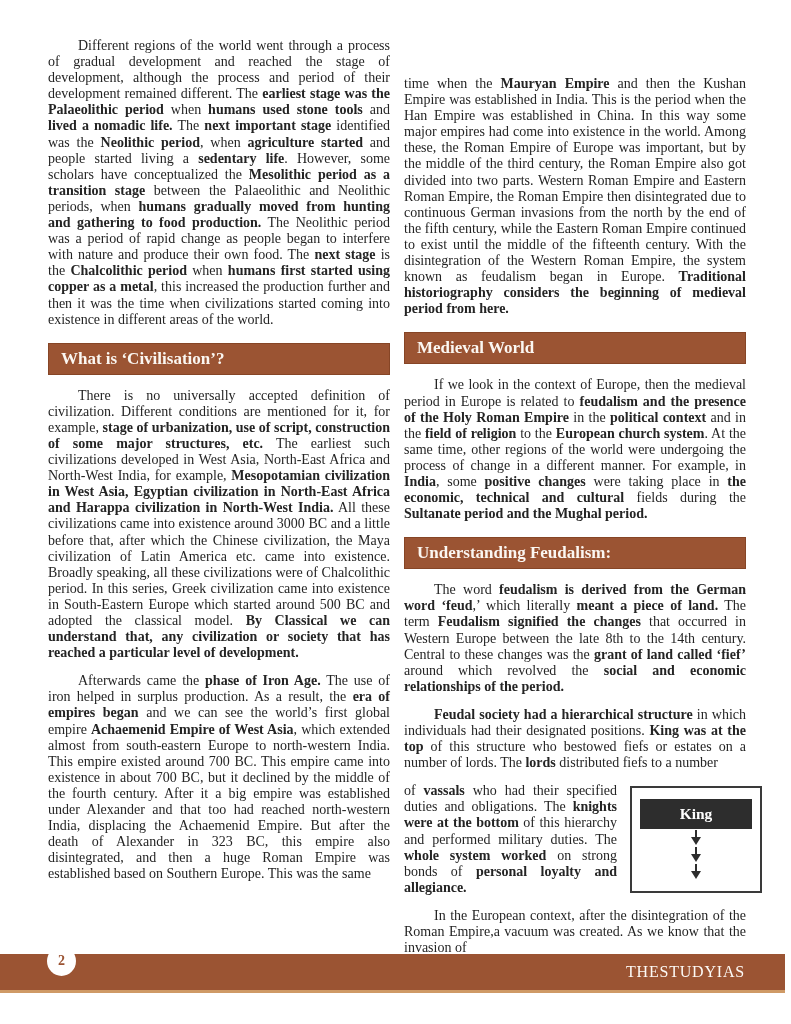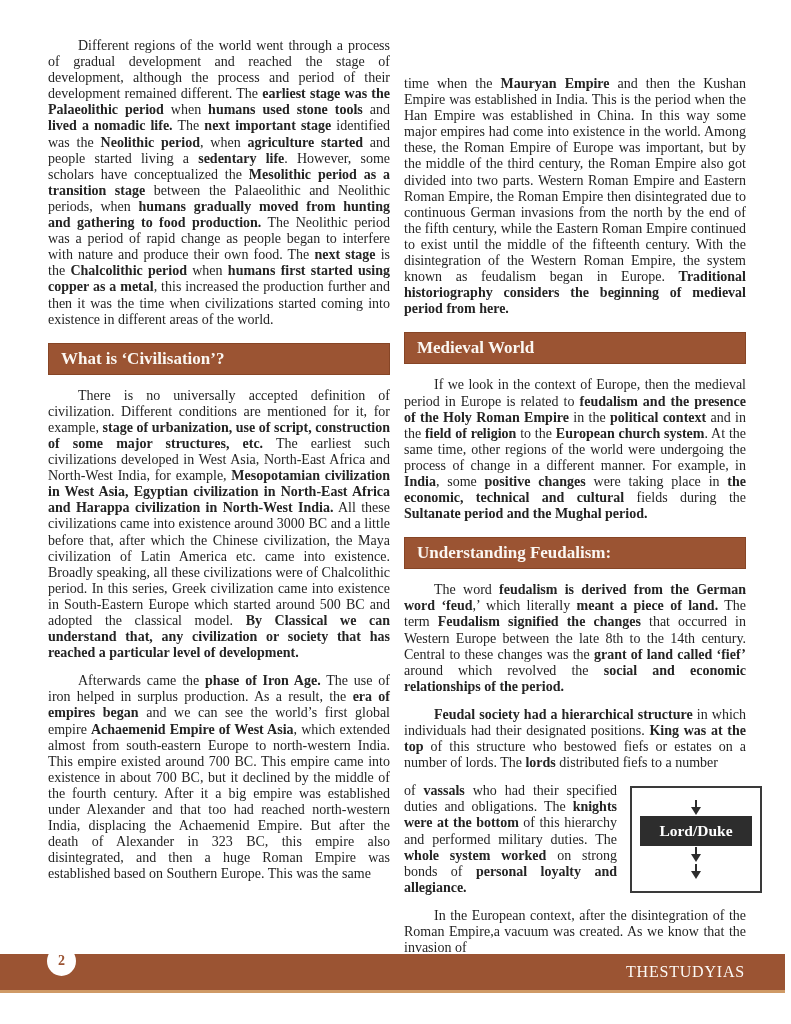--- a/index.html
+++ b/index.html
@@ -136,22 +136,22 @@
       <span>Medieval World</span>
     </div>
     <p class="para indent">If we look in the context of Europe, then the medieval period in Europe is related to <b>feudalism and the presence of the Holy Roman Empire</b> in the <b>political context</b> and in the <b>field of religion</b> to the <b>European church system</b>. At the same time, other regions of the world were undergoing the process of change in a different manner. For example, in <b>India</b>, some <b>positive changes</b> were taking place in <b>the economic, technical and cultural</b> fields during the <b>Sultanate period and the Mughal period.</b></p>
     <div class="section-heading">
       <span>Understanding Feudalism:</span>
     </div>
     <p class="para indent">The word <b>feudalism is derived from the German word ‘feud</b>,’ which literally <b>meant a piece of land.</b> The term <b>Feudalism signified the changes</b> that occurred in Western Europe between the late 8th to the 14th century. Central to these changes was the <b>grant of land called ‘fief’</b> around which revolved the <b>social and economic relationships of the period.</b></p>
     <p class="para indent"><b>Feudal society had a hierarchical structure</b> in which individuals had their designated positions. <b>King was at the top</b> of this structure who bestowed fiefs or estates on a number of lords. The <b>lords</b> distributed fiefs to a number</p>
 
     <div class="diagram">
+      <span class="node">King</span>
       <span class="arrow"></span>
-      <span class="node">Lord/Duke</span>
       <span class="arrow"></span>
       <span class="arrow"></span>
     </div>
 
     <p class="para">of <b>vassals</b> who had their specified duties and obligations. The <b>knights were at the bottom</b> of this hierarchy and performed military duties. The <b>whole system worked</b> on strong bonds of <b>personal loyalty and allegiance.</b></p>
     <p class="para indent">In the European context, after the disintegration of the Roman Empire,a vacuum was created. As we know that the invasion of</p>
   </div>
 
   <div class="footer">
     <div class="page-badge">

